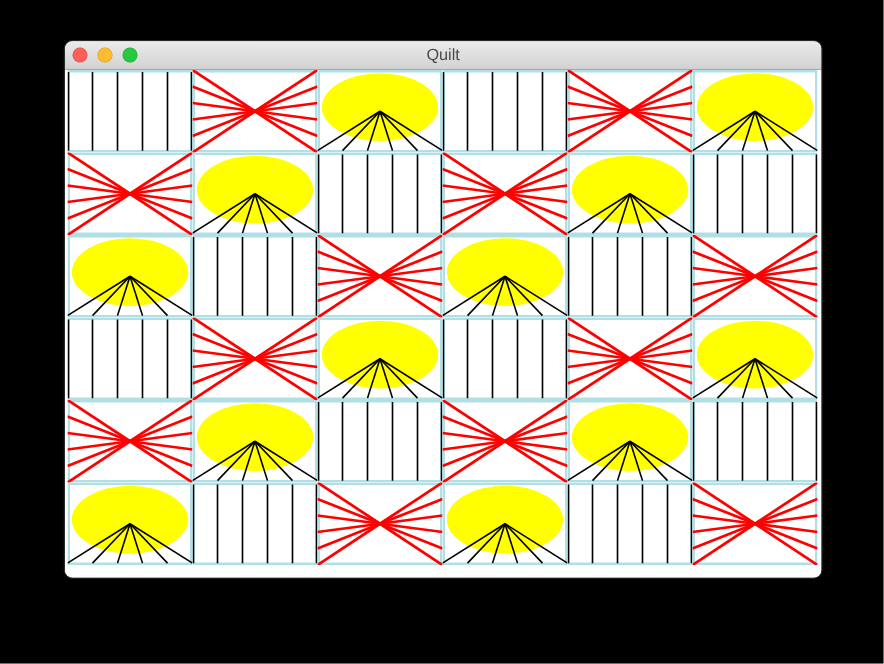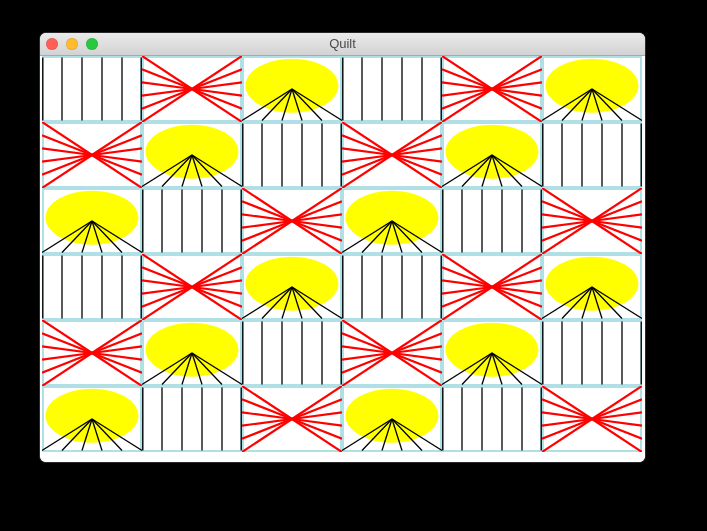--- a/index.html
+++ b/index.html
@@ -6,21 +6,21 @@
   .screen {
     position: relative;
     width: 707px;
     height: 531px;
     background: #000000;
     overflow: hidden;
     font-family: "Liberation Sans", sans-serif;
   }
   .window {
     position: absolute;
-    left: 40px;
+    left: 52px;
     top: 33px;
     width: 605px;
     height: 429px;
     border-radius: 6px;
     overflow: hidden;
     background: #ffffff;
     box-shadow: 0 0 0 1px rgba(120,120,120,0.35), 0 12px 28px rgba(0,0,0,0.55);
   }
   .titlebar {
     position: relative;

